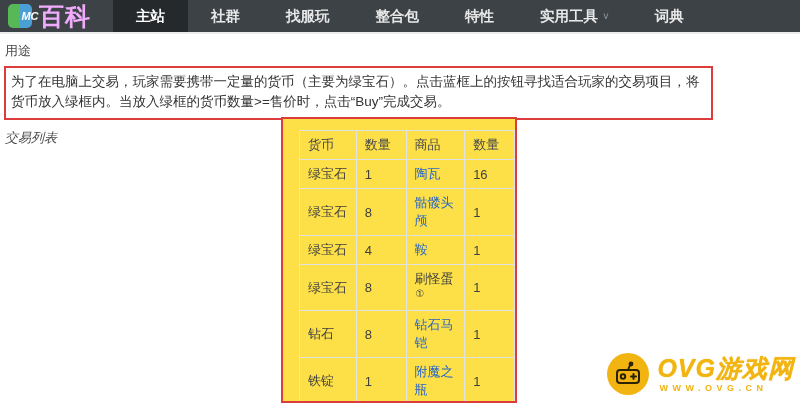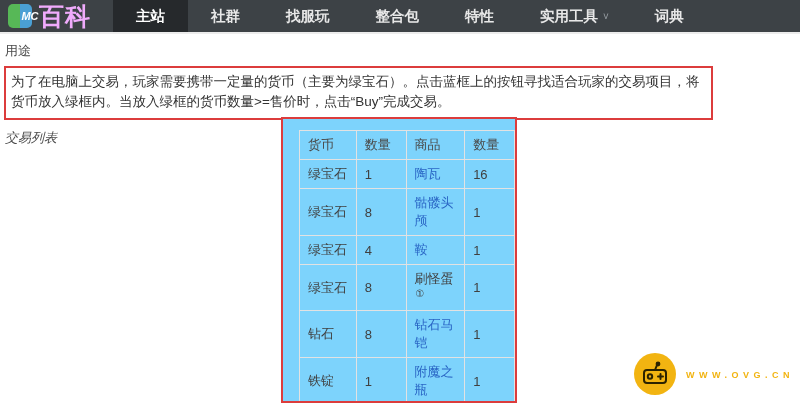--- a/index.html
+++ b/index.html
@@ -41,21 +41,21 @@
     padding:4px 7px 6px 5px;
     font-size:13.5px; line-height:20px; color:#333;
     width:709px;
   }
   .trade-list-label { margin-top:9px;font-style:italic; }
   
   .table-box {
     position:absolute; left:281px; top:117px;
     width:236px; height:286px;
     border:2px solid var(--accent-red,#dc3c3c);
-    background:#7dd3fc; overflow:hidden;
+    background:#fde047; overflow:hidden;
   }
   table.trade {
     border-collapse:collapse; margin:11px 0 0 16px;
     font-size:13px; color:#404040;
   }
   table.trade td, table.trade th {
     border:1px solid #e2e2e2; font-weight:normal;
     padding:5px 8px; text-align:left; vertical-align:middle;
     height:24px;
   }
@@ -174,15 +174,16 @@
       <g fill="none" stroke="#2b2300" stroke-width="2" stroke-linecap="round">
         <rect x="3" y="10" width="22" height="13" rx="3" fill="none"></rect>
         <circle cx="9" cy="16.5" r="2.2"></circle>
         <path d="M17 16.5h5 M19.5 14v5"></path>
         <path d="M14 10 L16 5"></path>
         <circle cx="17" cy="4" r="1.4" fill="#2b2300"></circle>
       </g>
     </svg>
   </div>
   <div class="wm-text">
+    <div class="wm-title">OVG游戏网</div>
     <div class="wm-url">WWW.OVG.CN</div>
   </div>
 </div>
 
 </body></html>

